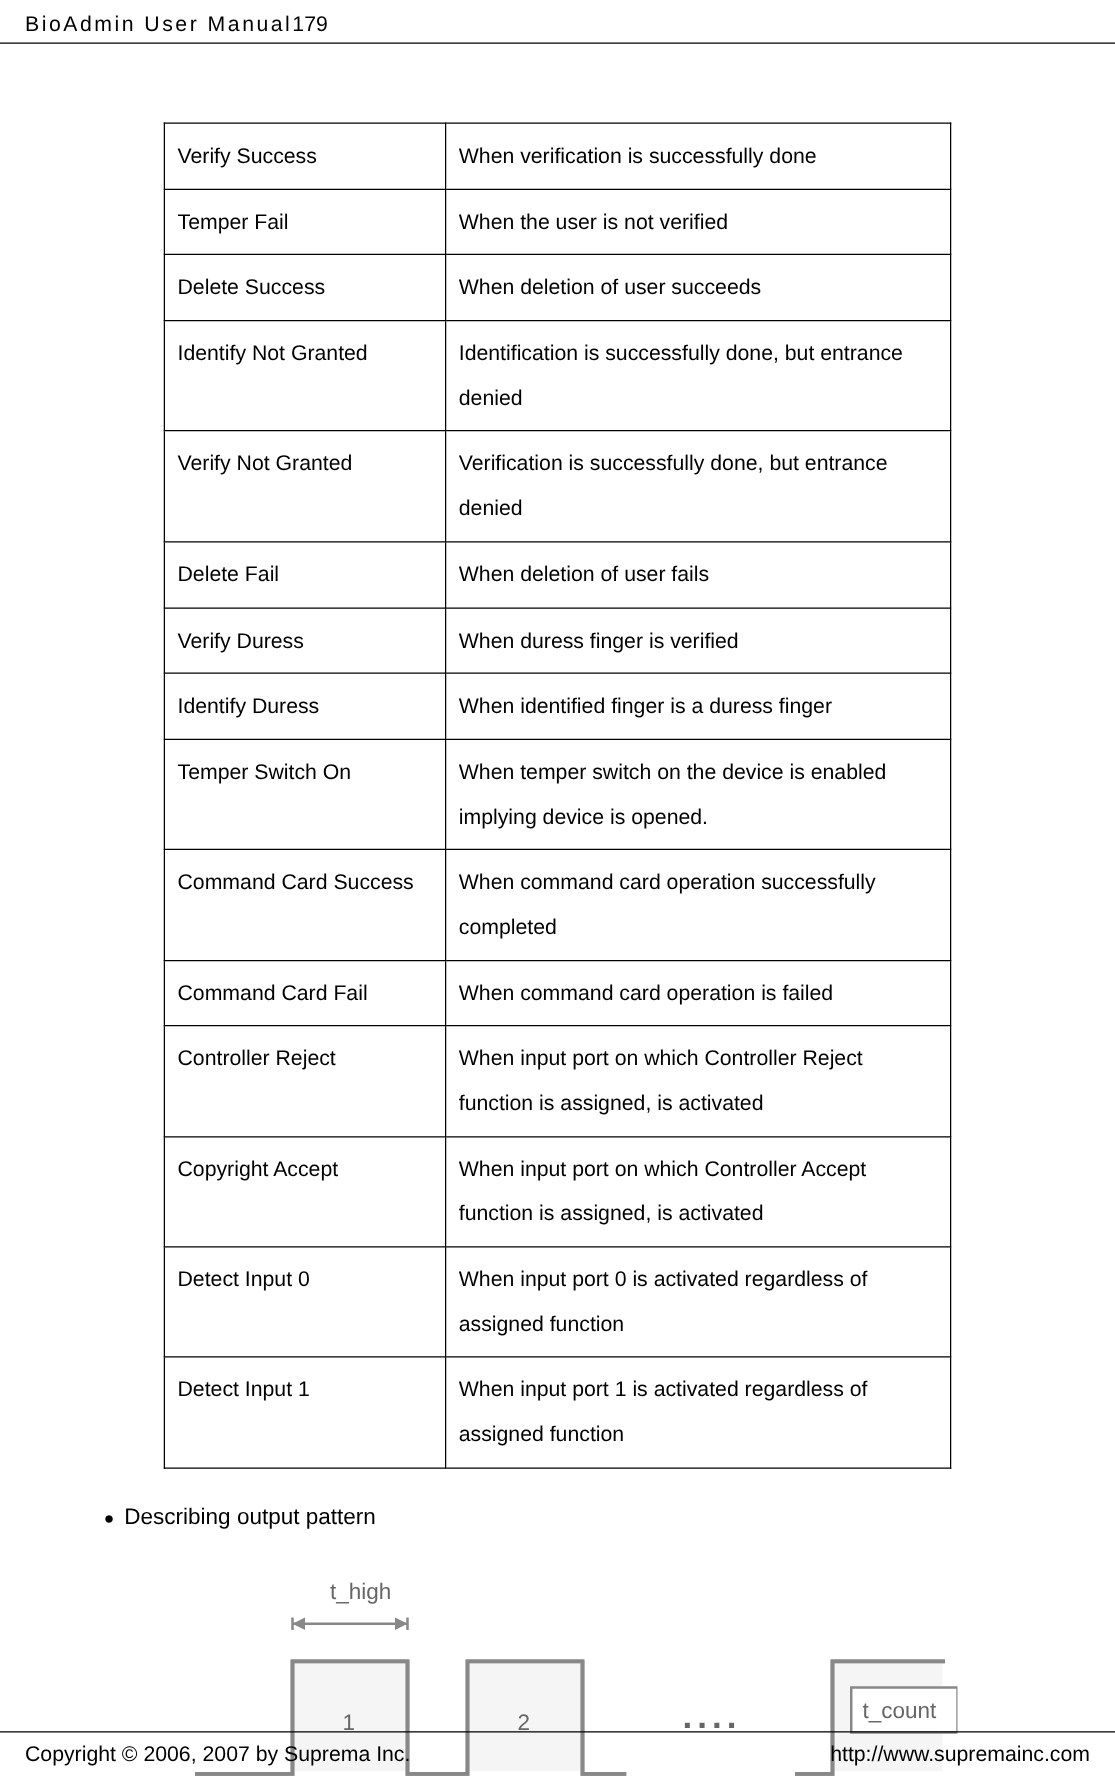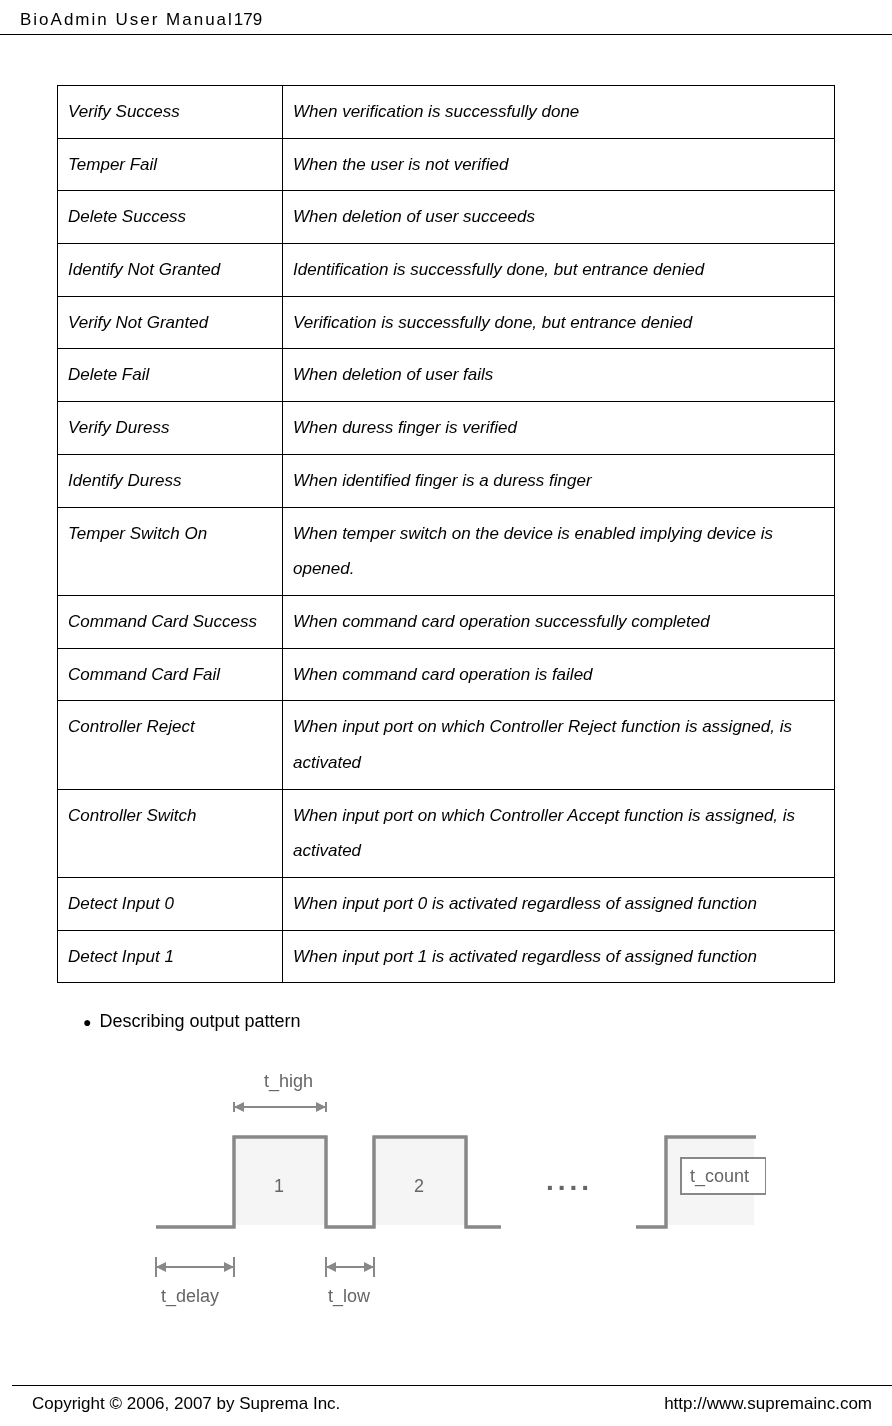--- a/index.html
+++ b/index.html
@@ -21,24 +21,23 @@
       border-bottom: 1.5px solid #000;
       font-size: 17px;
     }
     .header-left {
       letter-spacing: 2px;
     }
     .content {
       padding: 50px 45px 0 45px;
     }
     .event-table {
-      width: 778px;
-      margin: 0 auto;
+      width: 630px;
+      margin: 13px auto;
       border-collapse: collapse;
-      font-style: italic;
     }
     .event-table td {
       border: 1px solid #000;
       padding: 8px 10px;
       font-size: 17px;
       vertical-align: top;
       line-height: 2.1;
     }
     .event-table td:first-child {
       width: 225px;
@@ -75,21 +74,21 @@
     }
     .diagram-label {
       fill: #888;
       font-family: Arial, sans-serif;
       font-size: 18px;
       fill: #666;
     }
     .footer {
       position: absolute;
       bottom: 0;
-      left: 12px;
+      left: 0;
       right: 0;
       border-top: 1.5px solid #000;
       padding: 8px 20px 12px 20px;
       display: flex;
       justify-content: space-between;
       font-size: 17px;
     }
     .tcount-box {
       fill: #fff;
       stroke: #888;
@@ -149,21 +148,21 @@
         </tr>
         <tr>
           <td>Command Card Fail</td>
           <td>When command card operation is failed</td>
         </tr>
         <tr>
           <td>Controller Reject</td>
           <td>When input port on which Controller Reject function is assigned, is activated</td>
         </tr>
         <tr>
-          <td>Controller Switch</td>
+          <td>Copyright Accept</td>
           <td>When input port on which Controller Accept function is assigned, is activated</td>
         </tr>
         <tr>
           <td>Detect Input 0</td>
           <td>When input port 0 is activated regardless of assigned function</td>
         </tr>
         <tr>
           <td>Detect Input 1</td>
           <td>When input port 1 is activated regardless of assigned function</td>
         </tr>

